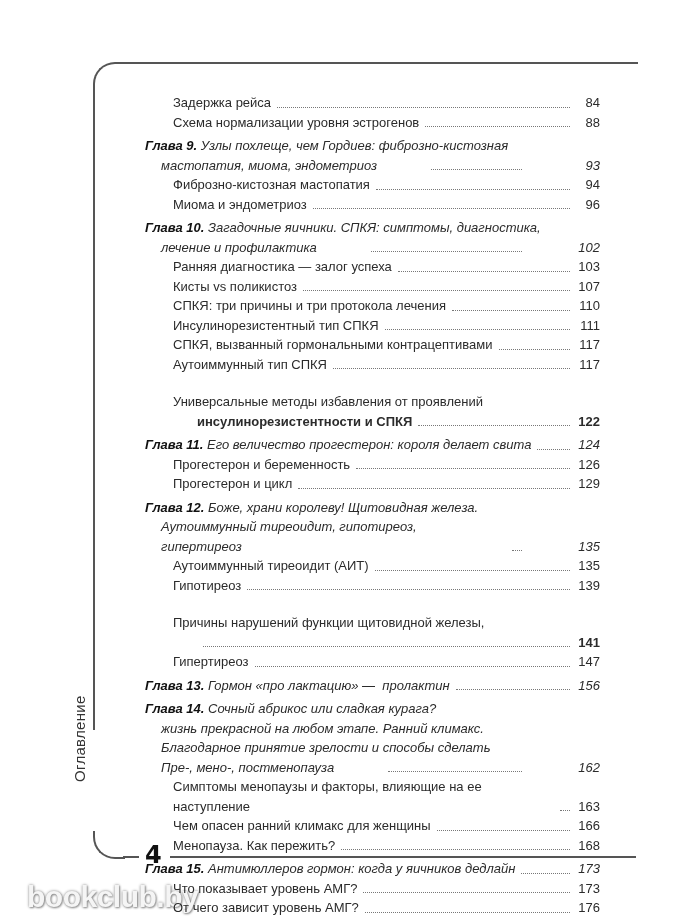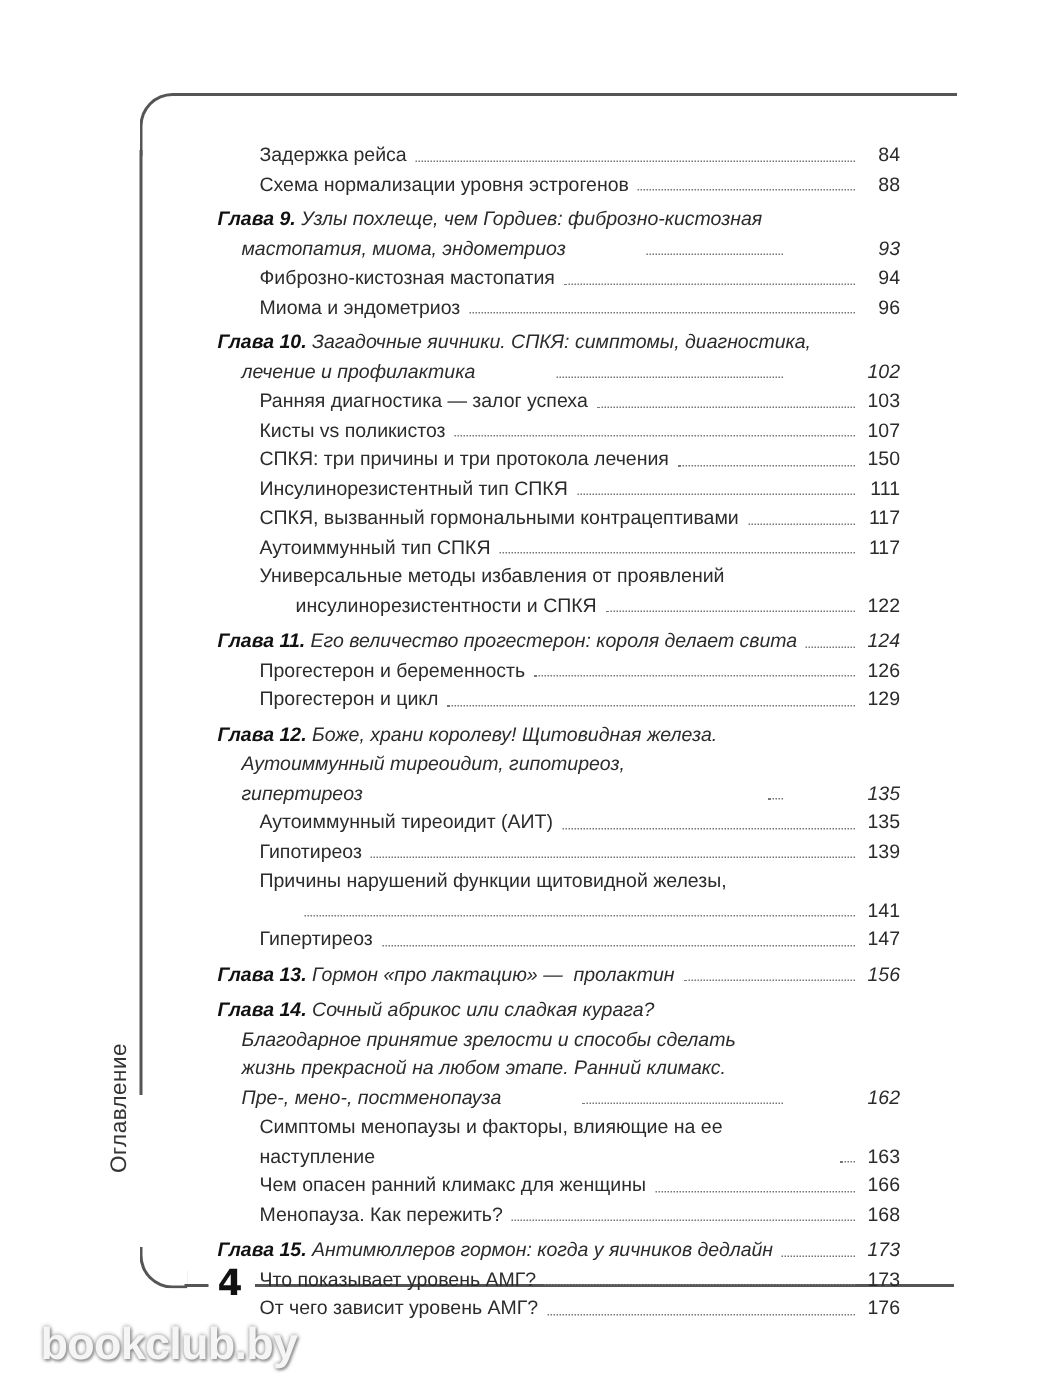--- a/index.html
+++ b/index.html
@@ -20,22 +20,22 @@
                text-shadow: 0 0 3px #888, 1px 1px 2px #999; letter-spacing:-0.5px; }
   .toc { position:absolute; left:145px; top:93px; width:455px; font-size:13px; line-height:19.5px; }
   .entry { display:flex; align-items:flex-end; }
   .entry .txt { white-space:pre-wrap; }
   .entry .dots { flex:1; border-bottom:1.5px dotted #777; margin:0 6px 5px 6px; min-width:10px; }
   .entry .pg { min-width:24px; text-align:right; }
   .sub { padding-left:28px; }
   .chapter { margin-top:4px;font-style:italic; }
   .chapter b { font-weight:bold; color:#111; }
   .cont { padding-left:16px;gap:48px; }
-  .subwrap { padding-left:28px; }
-  .subwrap .l2 { padding-left:24px; }
+  .subwrap { padding-left:28px;margin-top:18px; }
+  .subwrap .l2 { padding-left:24px;font-weight:bold; }
 </style>
 </head>
 <body>
 
 <div class="frame-top"></div>
 <div class="frame-left"></div>
 <div class="frame-bottom-corner"></div>
 <div class="frame-bottom-line1"></div>
 <div class="frame-bottom-line2"></div>
 
@@ -89,21 +89,21 @@
     <span class="pg">103</span>
   </div>
   <div class="entry sub">
     <span class="txt">Кисты vs поликистоз</span>
     <span class="dots"></span>
     <span class="pg">107</span>
   </div>
   <div class="entry sub">
     <span class="txt">СПКЯ: три причины и три протокола лечения</span>
     <span class="dots"></span>
-    <span class="pg">150</span>
+    <span class="pg">110</span>
   </div>
   <div class="entry sub">
     <span class="txt">Инсулинорезистентный тип СПКЯ</span>
     <span class="dots"></span>
     <span class="pg">111</span>
   </div>
   <div class="entry sub">
     <span class="txt">СПКЯ, вызванный гормональными контрацептивами</span>
     <span class="dots"></span>
     <span class="pg">117</span>
@@ -170,22 +170,22 @@
   </div>
 
   <div class="chapter entry">
     <span class="txt"><b>Глава 13.</b> <span>Гормон «про лактацию» —  пролактин</span></span>
     <span class="dots"></span>
     <span class="pg">156</span>
   </div>
 
   <div class="chapter">
     <div><b>Глава 14.</b> <span>Сочный абрикос или сладкая курага?</span></div>
+    <div class="cont">жизнь прекрасной на любом этапе. Ранний климакс.</div>
     <div class="cont">Благодарное принятие зрелости и способы сделать</div>
-    <div class="cont">жизнь прекрасной на любом этапе. Ранний климакс.</div>
     <div class="entry cont">
       <span class="txt">Пре-, мено-, постменопауза</span>
       <span class="dots"></span>
       <span class="pg">162</span>
     </div>
   </div>
   <div class="entry sub">
     <span class="txt">Симптомы менопаузы и факторы, влияющие на ее наступление</span>
     <span class="dots"></span>
     <span class="pg">163</span>

